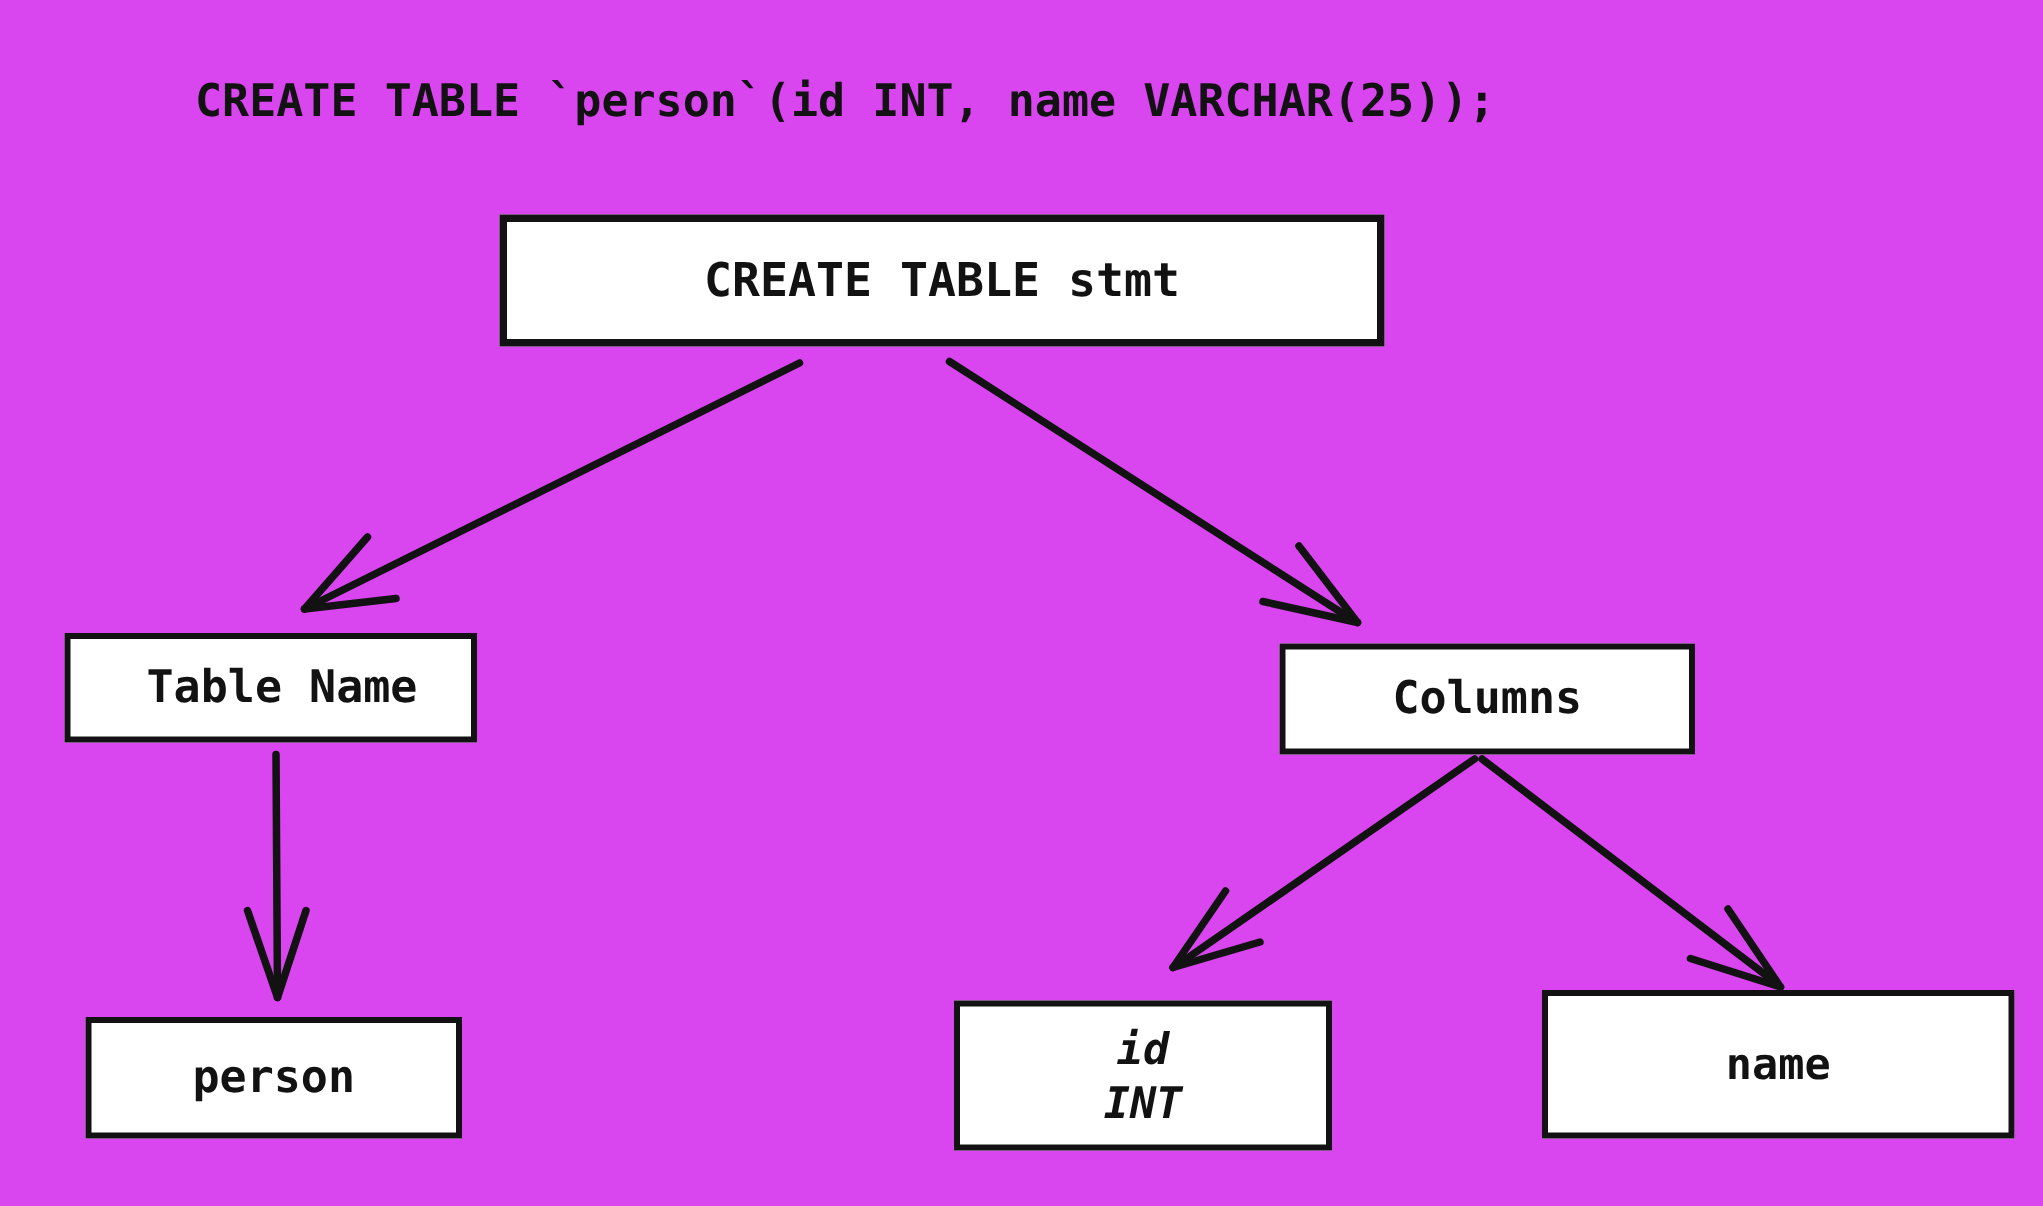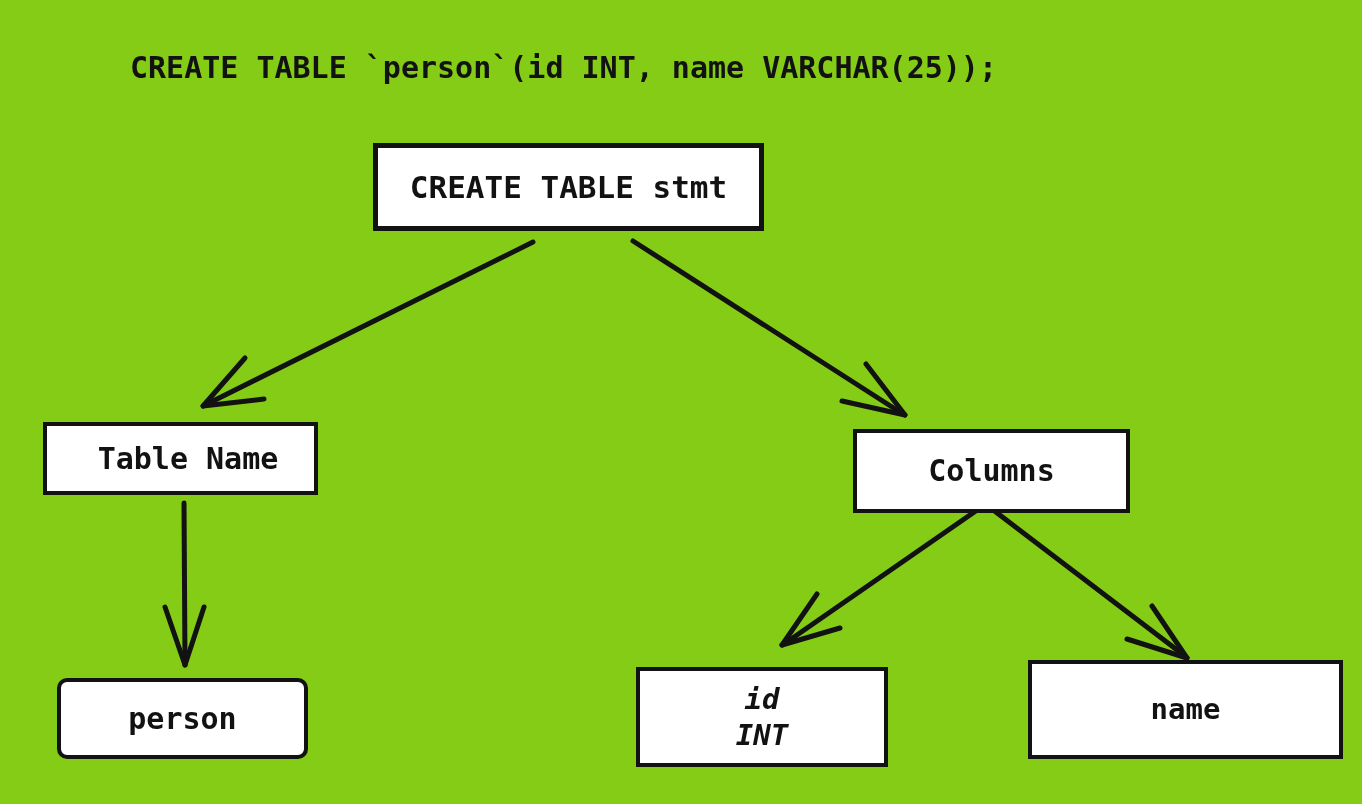--- a/index.html
+++ b/index.html
@@ -5,21 +5,21 @@
   * { margin: 0; padding: 0; box-sizing: border-box; }
   html, body {
     width: 1362px; height: 804px;
     background: #ffffff;
     font-family: "DejaVu Sans Mono", monospace;
     overflow: hidden;
   }
   .canvas {
     position: relative;
     width: 1362px; height: 804px;
-    background: #84cc16;
+    background: #d946ef;
     color: #121212;
   }
   .sql-title {
     position: absolute;
     left: 130px; top: 50px;
     font-size: 30px;
     font-weight: 700;
     letter-spacing: 0px;
     white-space: pre;
     color: #121212;
@@ -31,24 +31,24 @@
     display: flex;
     flex-direction: column;
     align-items: center;
     justify-content: center;
     font-weight: 700;
     color: #121212;
     text-align: center;
     line-height: 1.25;
   }
   .node .line { display: block; white-space: pre; }
-  #node-root  { left: 333px; top: 143px; width: 391px; height: 88px; border-width: 5px; font-size: 31px; margin-left: 40px; }
+  #node-root  { left: 333px; top: 143px; width: 590px; height: 88px; border-width: 5px; font-size: 31px; }
   #node-table-name { left: 43px;  top: 422px; width: 275px; height: 73px; font-size: 30px; padding-left: 15px; }
-  #node-columns    { left: 853px; top: 429px; width: 277px; height: 84px; font-size: 30px; }
-  #node-person     { left: 57px;  top: 678px; width: 251px; height: 81px; font-size: 30px; border-radius: 10px; }
+  #node-columns    { left: 853px; top: 429px; width: 277px; height: 74px; font-size: 30px; }
+  #node-person     { left: 57px;  top: 678px; width: 251px; height: 81px; font-size: 30px; }
   #node-id-int     { left: 636px; top: 667px; width: 252px; height: 100px; font-size: 29px; font-style: italic; }
   #node-name-varchar { left: 1028px; top: 660px; width: 315px; height: 99px; font-size: 29px; justify-content: center; }
   svg.edges {
     position: absolute;
     left: 0; top: 0;
     width: 1362px; height: 804px;
     pointer-events: none;
   }
   svg.edges line {
     stroke: #121212;

